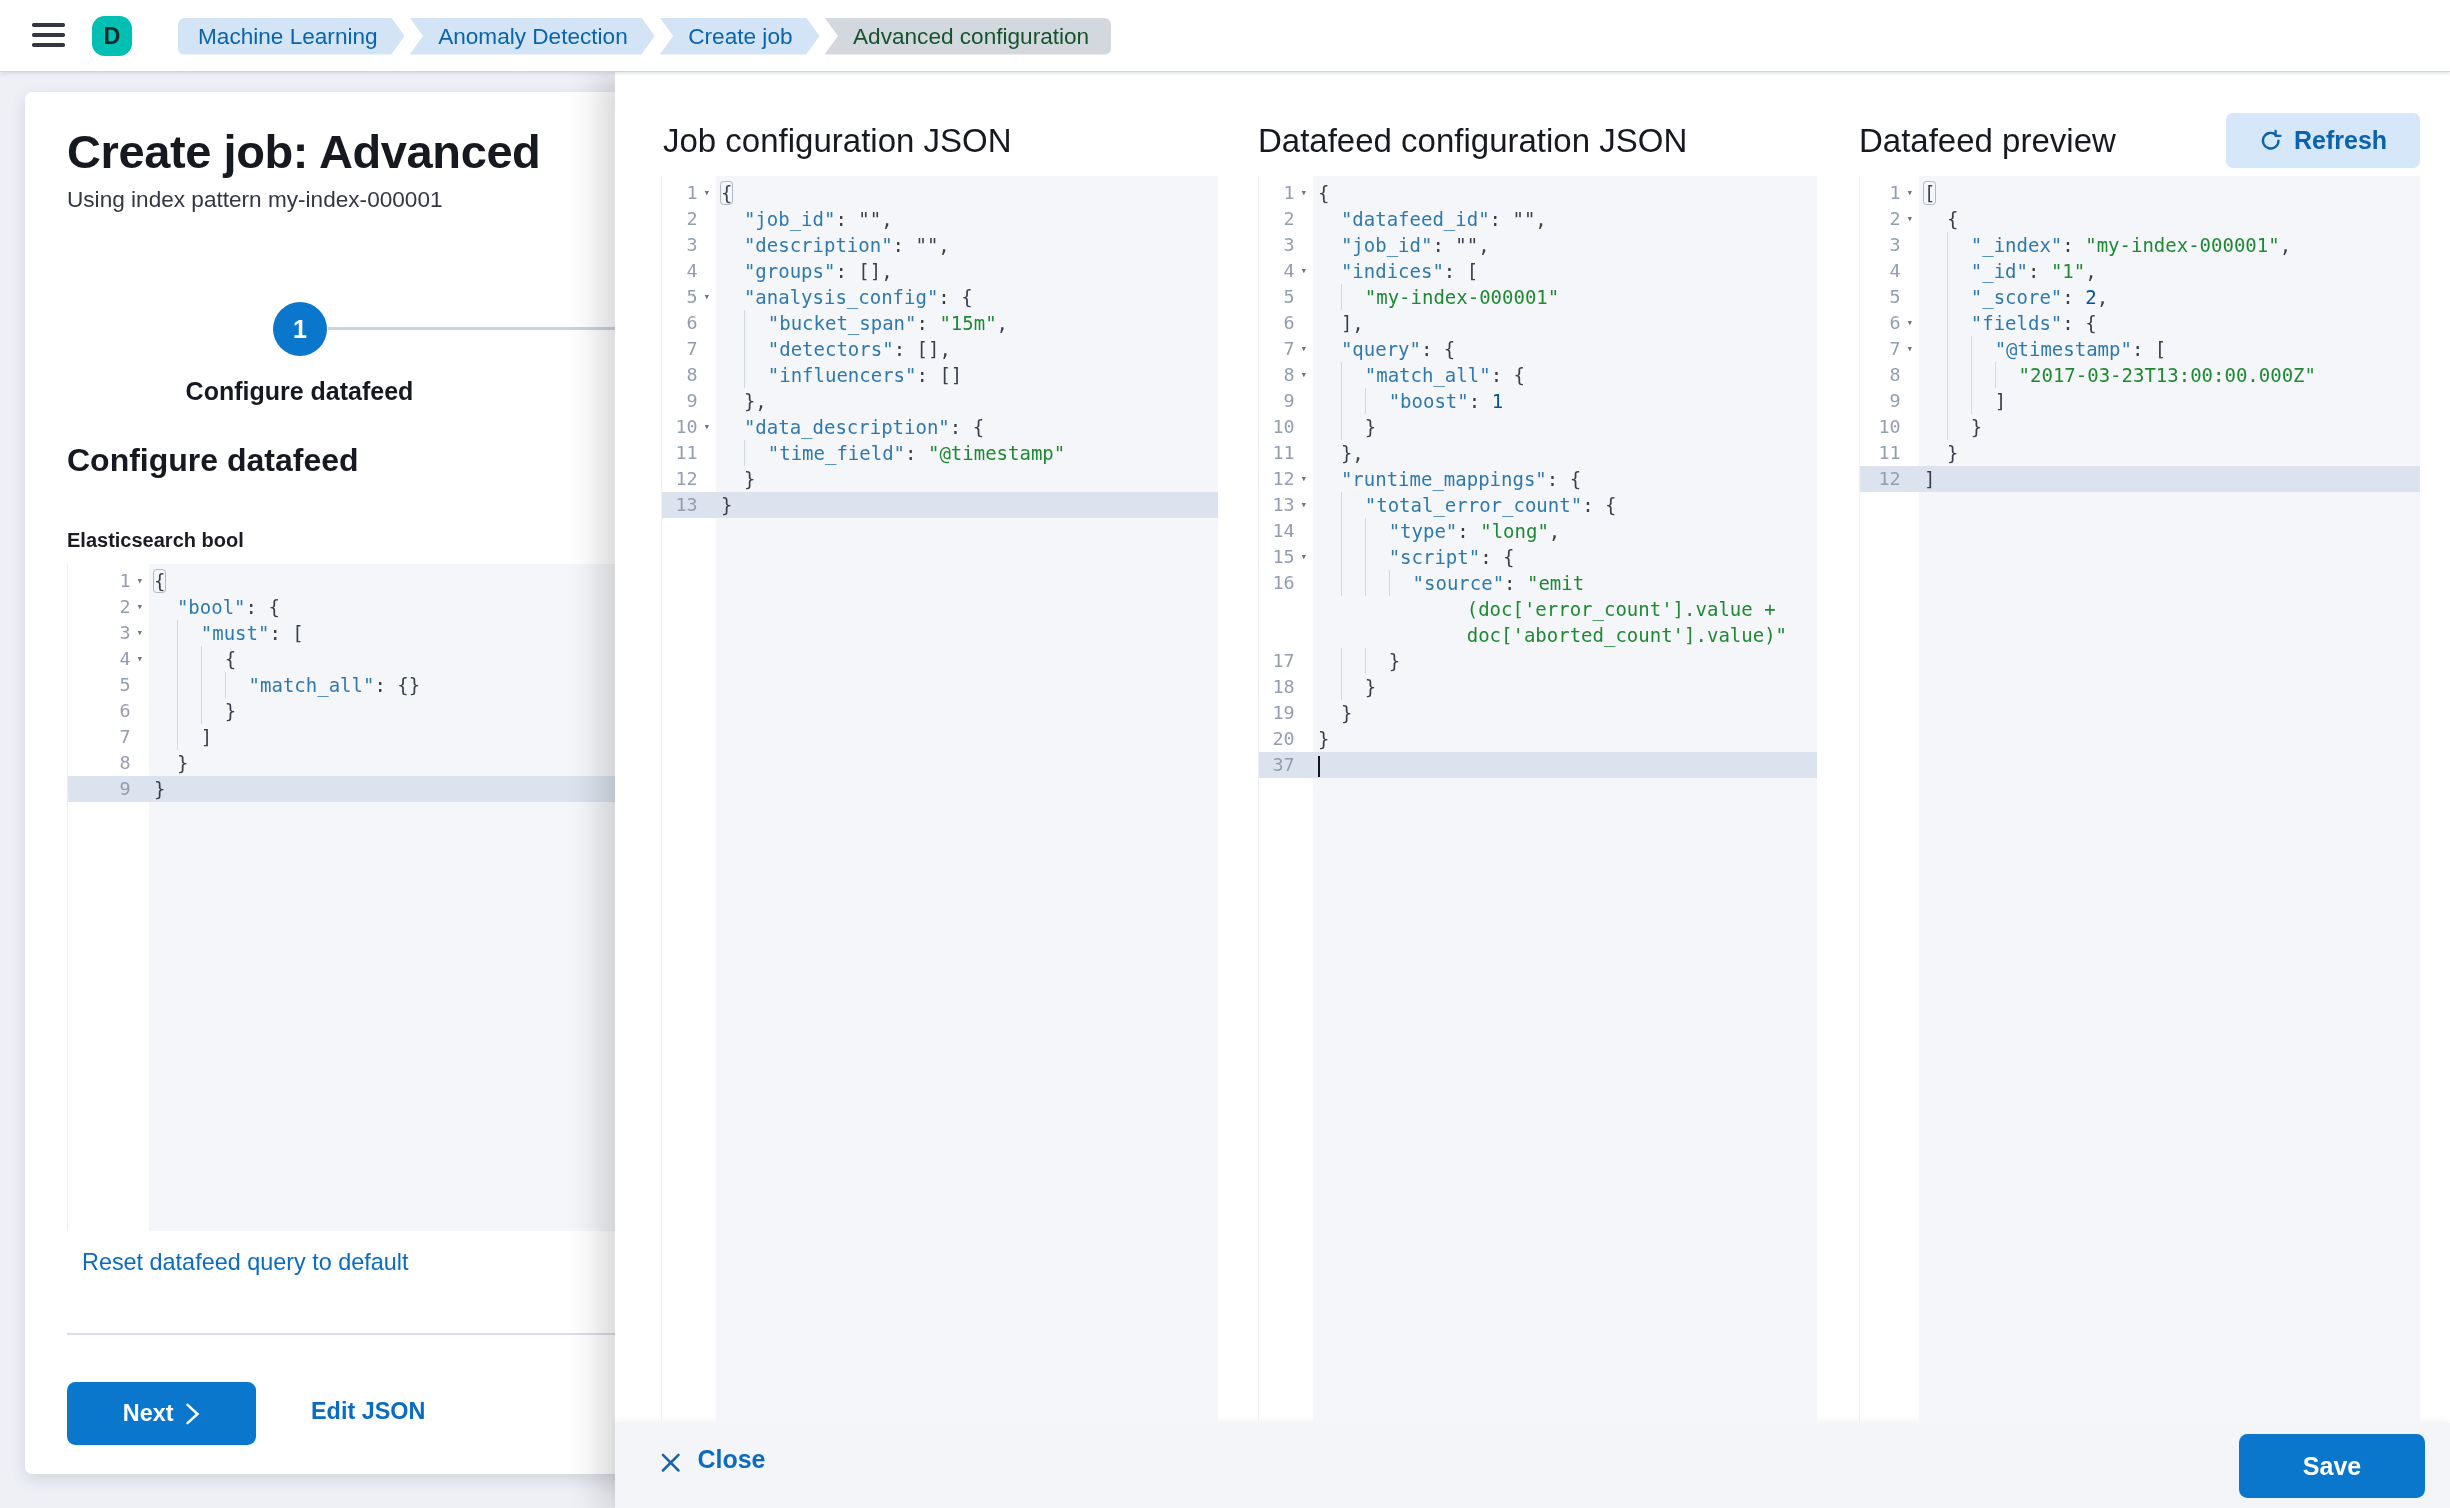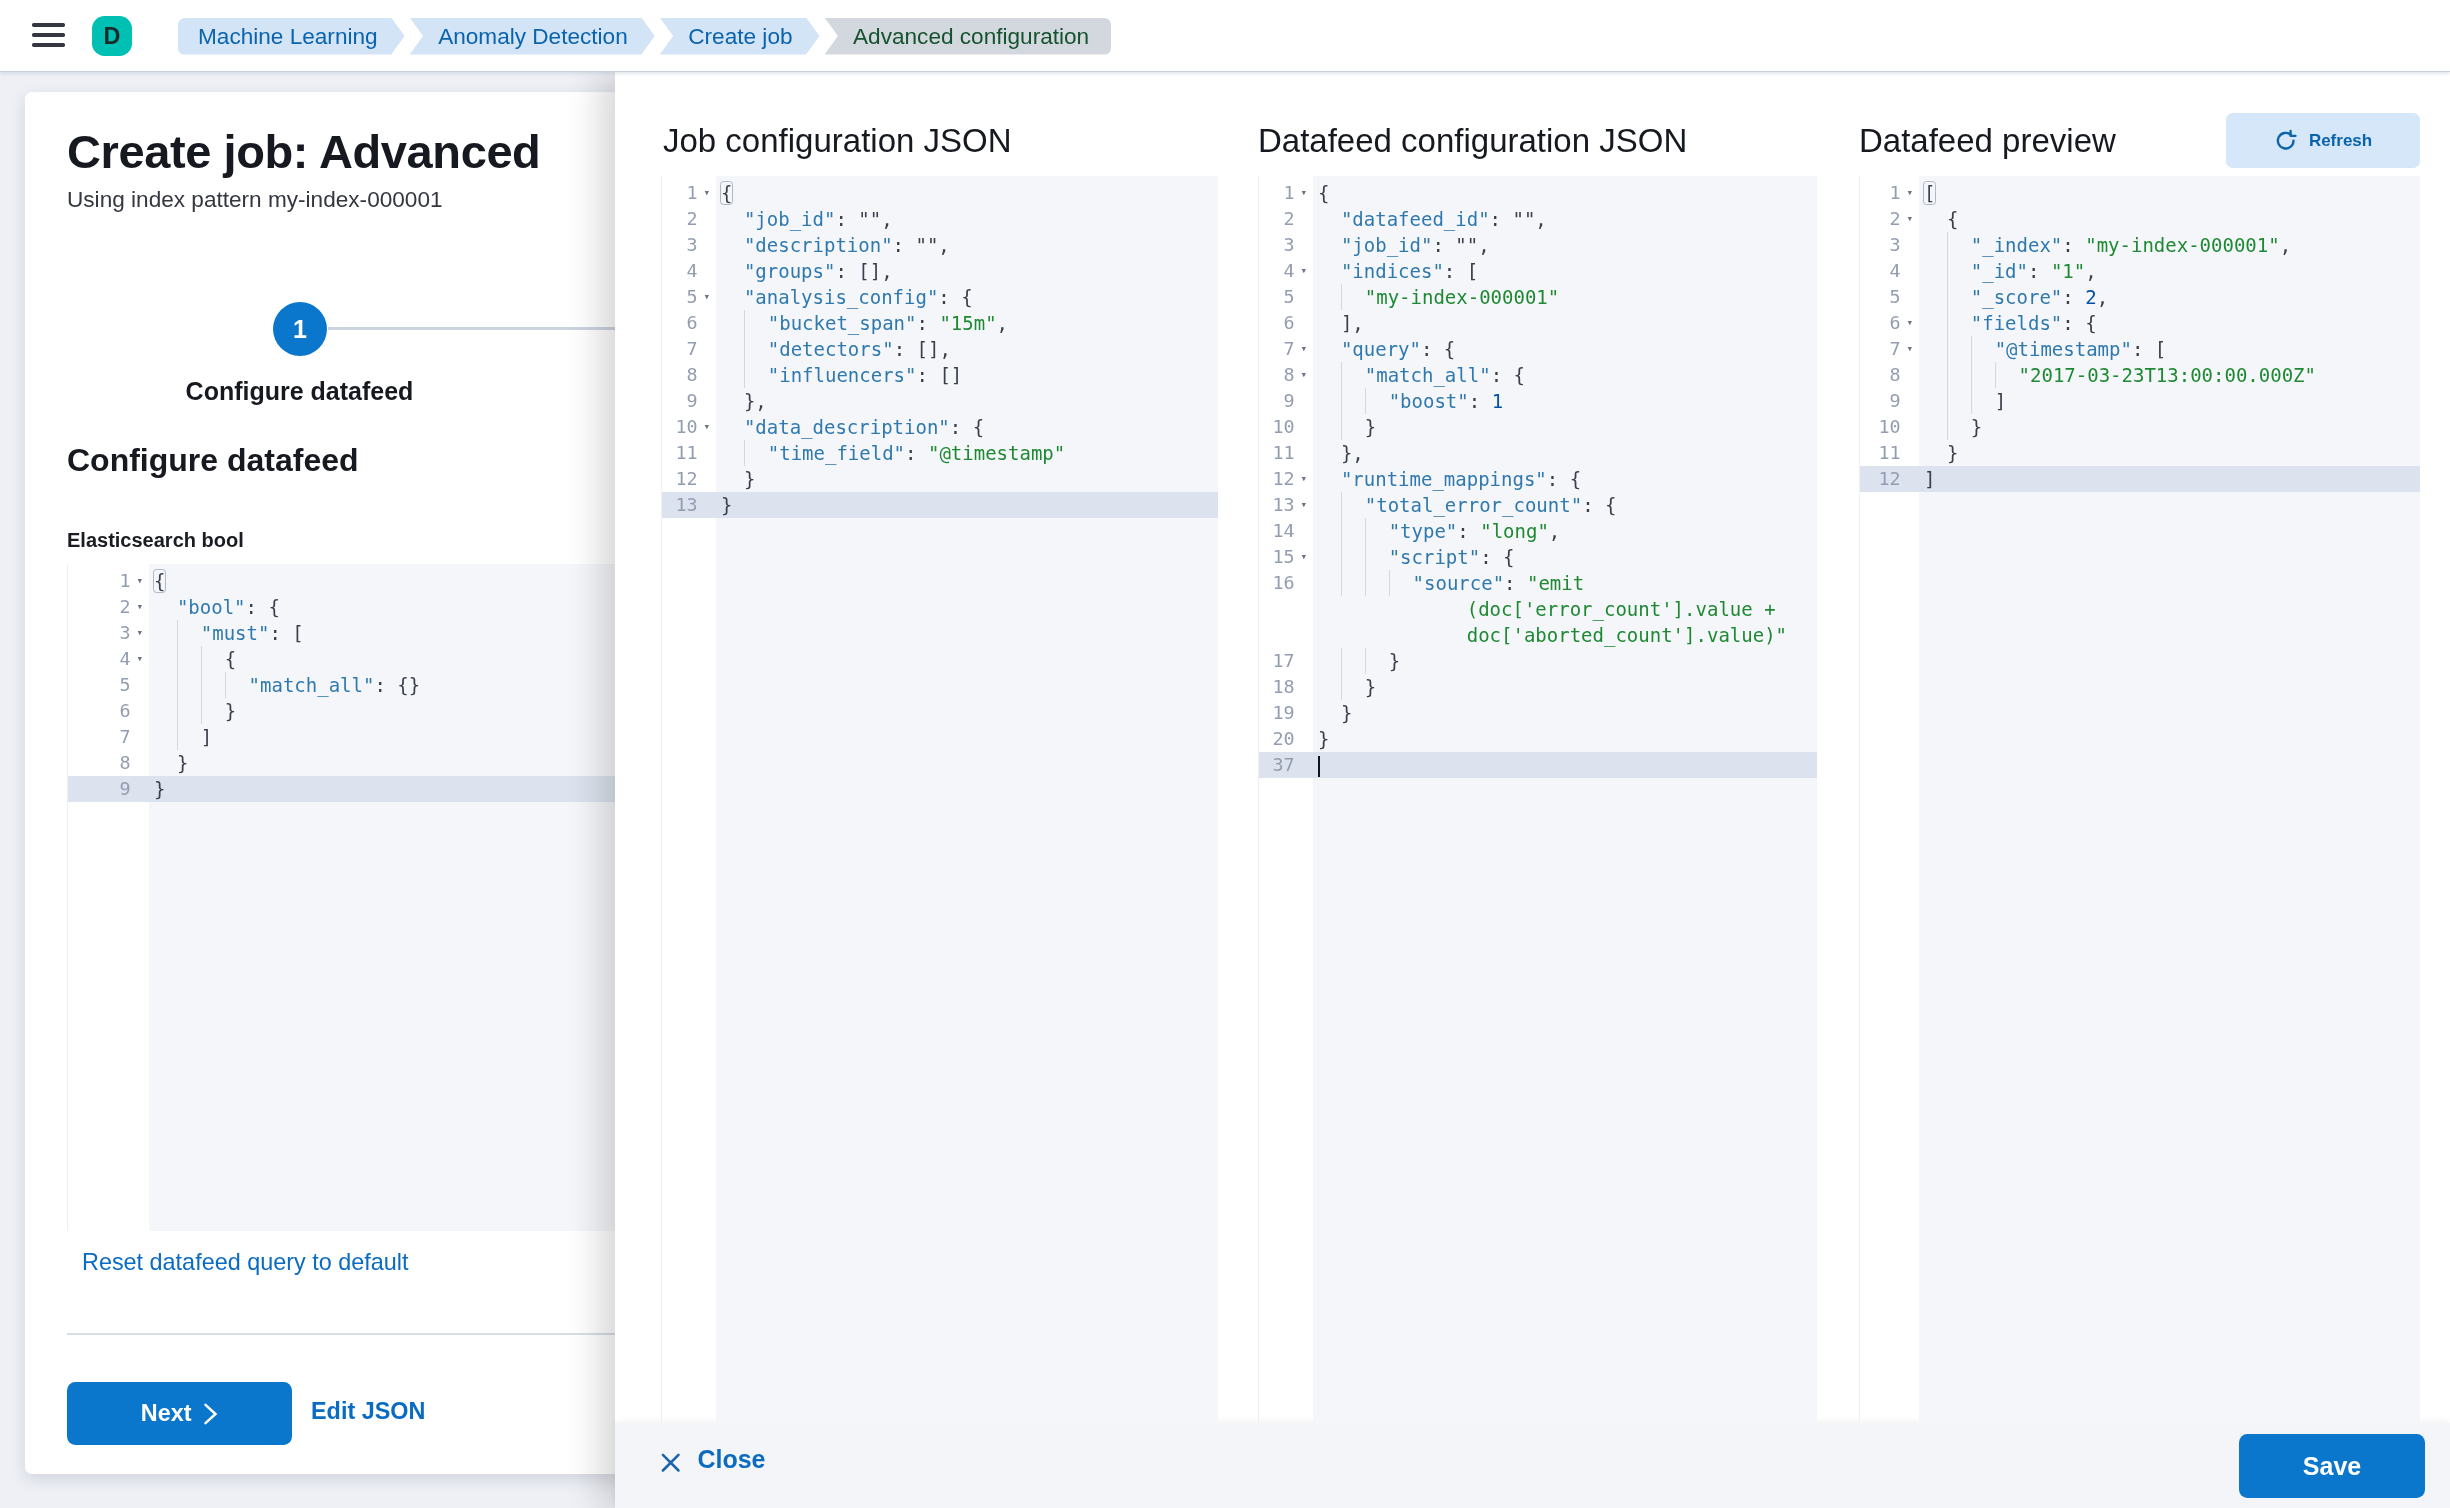--- a/index.html
+++ b/index.html
@@ -38,32 +38,32 @@
   .step-circle{position:absolute;left:248px;top:210px;width:54px;height:54px;border-radius:50%;
     background:var(--blue);color:#fff;font-size:25px;font-weight:bold;
     display:flex;align-items:center;justify-content:center;cursor:pointer;}
   .step-line{position:absolute;left:303px;top:235px;width:291px;height:2.5px;background:#ccd3e0;}
   .step-label{position:absolute;left:107px;top:285px;width:335px;text-align:center;
     font-size:25px;font-weight:bold;}
   .section-heading{position:absolute;left:42px;top:350px;font-size:32px;font-weight:bold;}
   .query-label{position:absolute;left:42px;top:437px;font-size:20px;font-weight:bold;color:#1a1c21;}
   .reset-link{position:absolute;left:57px;top:1157px;font-size:23.4px;font-weight:500;color:var(--link);cursor:pointer;}
   .hr{position:absolute;left:42px;top:1241px;width:553px;height:1.7px;background:var(--divider);}
-  .next-btn{position:absolute;left:42px;top:1290px;width:225px;height:63px;border-radius:8.4px;
+  .next-btn{position:absolute;left:42px;top:1290px;width:189px;height:63px;border-radius:8.4px;
     background:var(--blue);color:#fff;font-size:23.4px;font-weight:600;display:flex;gap:11.7px;
     align-items:center;justify-content:center;cursor:pointer;}
   .edit-json-link{position:absolute;left:286px;top:1306px;font-size:23.4px;font-weight:600;color:var(--link);cursor:pointer;}
 
   
   .flyout{position:absolute;left:615px;top:72px;width:1835px;height:1437px;background:#fff;
     box-shadow:-15px 0 33px rgba(0,0,0,.16);z-index:30;}
   .panel-title{position:absolute;top:50px;font-size:33px;font-weight:normal;white-space:nowrap;}
   .t-job{left:48px;} .t-df{left:643px;} .t-pv{left:1244px;}
   .refresh-btn{position:absolute;left:1611px;top:41px;width:194px;height:55px;border-radius:6.7px;
-    background:var(--refresh-bg);color:#0a63ad;font-size:17px;font-weight:600;display:flex;gap:11.7px;
+    background:var(--refresh-bg);color:#0a63ad;font-size:25px;font-weight:600;display:flex;gap:11.7px;
     align-items:center;justify-content:center;cursor:pointer;}
   .refresh-btn svg{width:23.4px;height:23.4px;}
 
   
   .editor{position:absolute;border-left:0.8px solid #eceff4;z-index:1;}
   .editor::before{content:"";position:absolute;left:var(--gw);right:0;top:0;bottom:0;background:var(--editor-bg);}
   .ed-es{--gw:81px;left:42px;top:472px;width:553px;height:667px;}
   .ed-job{--gw:54px;left:46px;top:104px;width:557px;height:1246px;}
   .ed-df{--gw:54px;left:643px;top:104px;width:559px;height:1246px;}
   .ed-pv{--gw:59px;left:1244px;top:104px;width:561px;height:1246px;}

